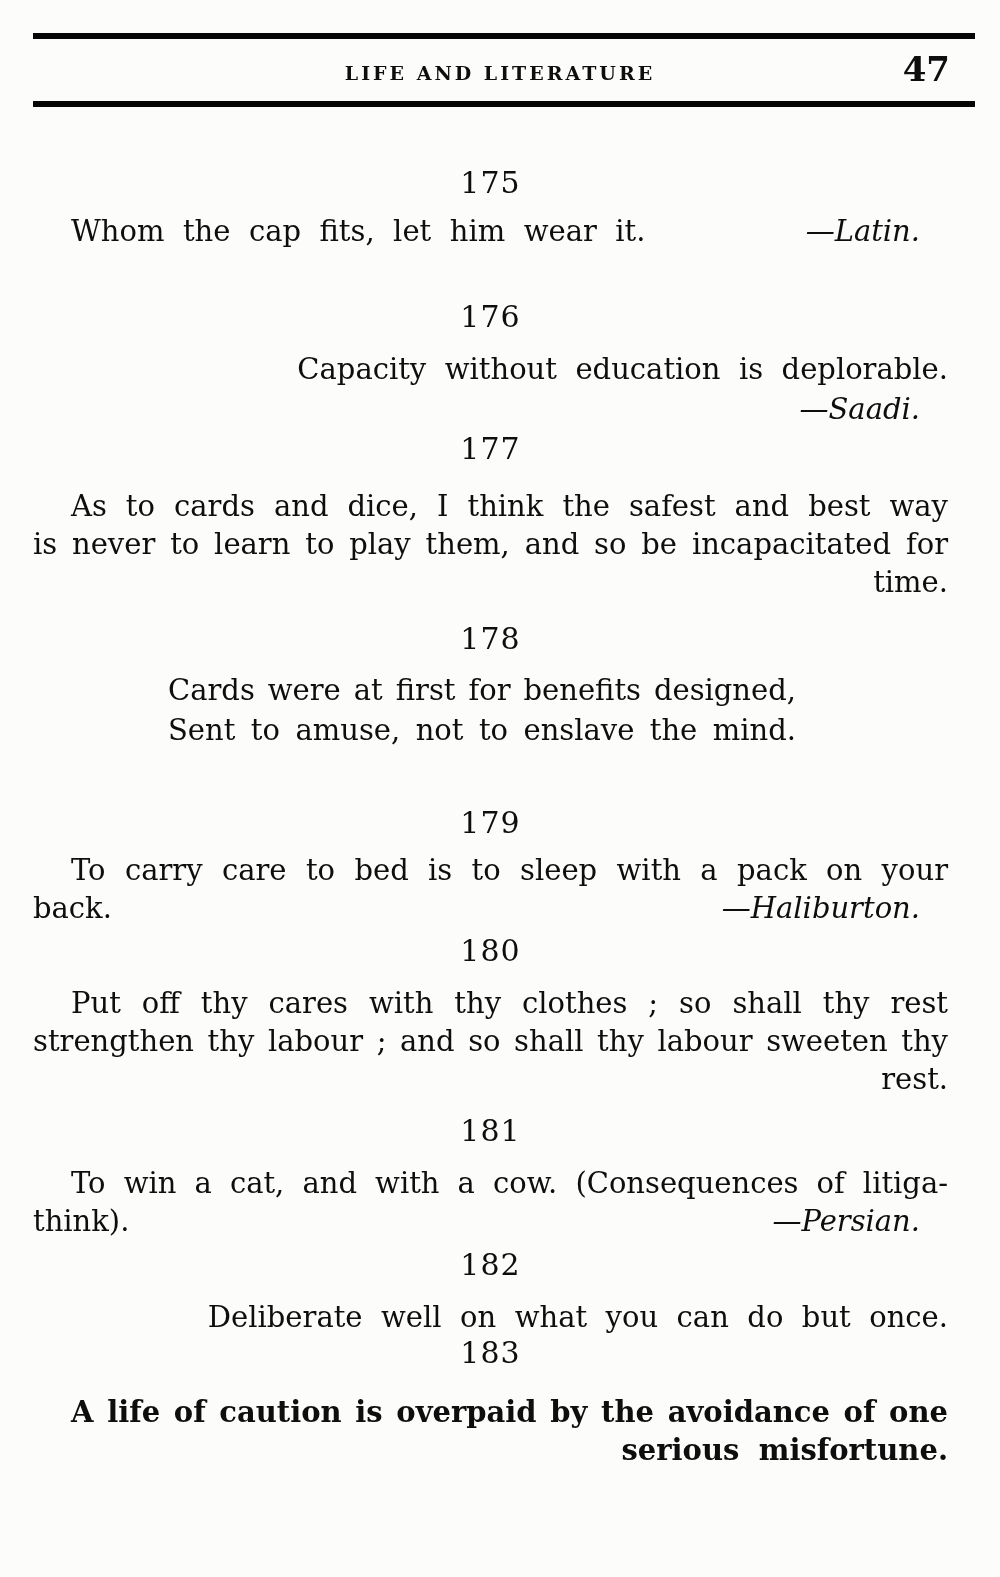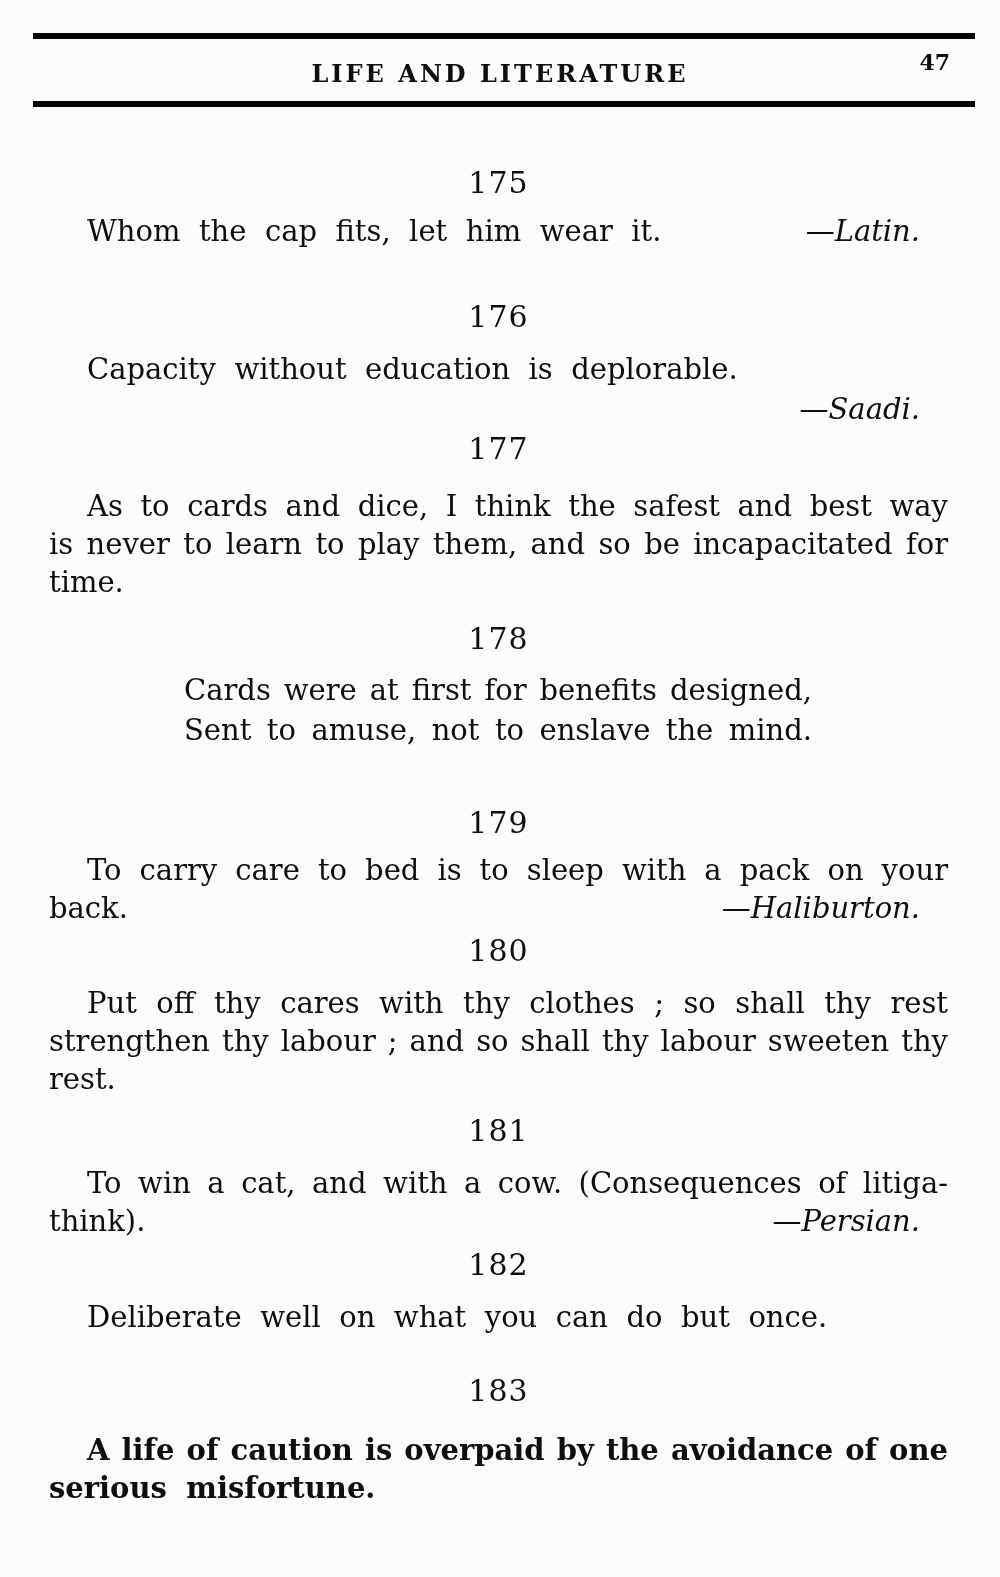--- a/index.html
+++ b/index.html
@@ -22,39 +22,39 @@
   .header-row {
     position: relative;
     height: 56px;
     margin-top: 6px;
     display: flex;
     align-items: center;
     justify-content: center;
   }
   .running-title {
     font-weight: bold;
-    font-size: 24px;
+    font-size: 19px;
     letter-spacing: 3px;
   }
   .page-number {
     position: absolute;
     right: 50px;
     top: 4px;
     font-weight: bold;
-    font-size: 22px;
+    font-size: 34px;
   }
-  .content { padding: 0 52px 0 49px; }
+  .content { padding: 0 52px 0 33px; }
 
   .qnum {
     text-align: center;
     font-size: 30px;
     line-height: 34px;
     letter-spacing: 1px;
   }
-  .line { font-size: 29px; line-height: 38px; }
+  .line { font-size: 29px; line-height: 38px; text-align: right; }
   .jl { text-align: justify; text-align-last: justify; }
   .ind { padding-left: 38px; }
   .loose { word-spacing: 0.32em; }
   .flexline {
     display: flex;
     justify-content: space-between;
     align-items: baseline;
   }
   .attr {
     font-style: italic;
@@ -67,21 +67,21 @@
 
   
   .s175 { margin-top: 59px; } .s175 .qline { margin-top: 12px; }
   .s176 { margin-top: 50px; } .s176 .qline { margin-top: 16px; }
   .s177 { margin-top: 4px;  } .s177 .para  { margin-top: 21px; }
   .s178 { margin-top: 21px; } .s178 .verse { margin-top: 14px; }
   .s179 { margin-top: 56px; } .s179 .para  { margin-top: 11px; }
   .s180 { margin-top: 7px;  } .s180 .para  { margin-top: 16px; }
   .s181 { margin-top: 16px; } .s181 .para  { margin-top: 16px; }
   .s182 { margin-top: 8px;  } .s182 .qline { margin-top: 16px; }
-  .s183 { margin-top: 38px; } .s183 .para  { margin-top: 23px; font-weight: bold; }
+  .s183 { } .s183 .para  { margin-top: 23px; font-weight: bold; }
 </style>
 </head>
 <body>
 
 <div class="page">
 
   <header>
     <div class="rule top"></div>
     <div class="header-row">
       <span class="running-title">LIFE AND LITERATURE</span>

